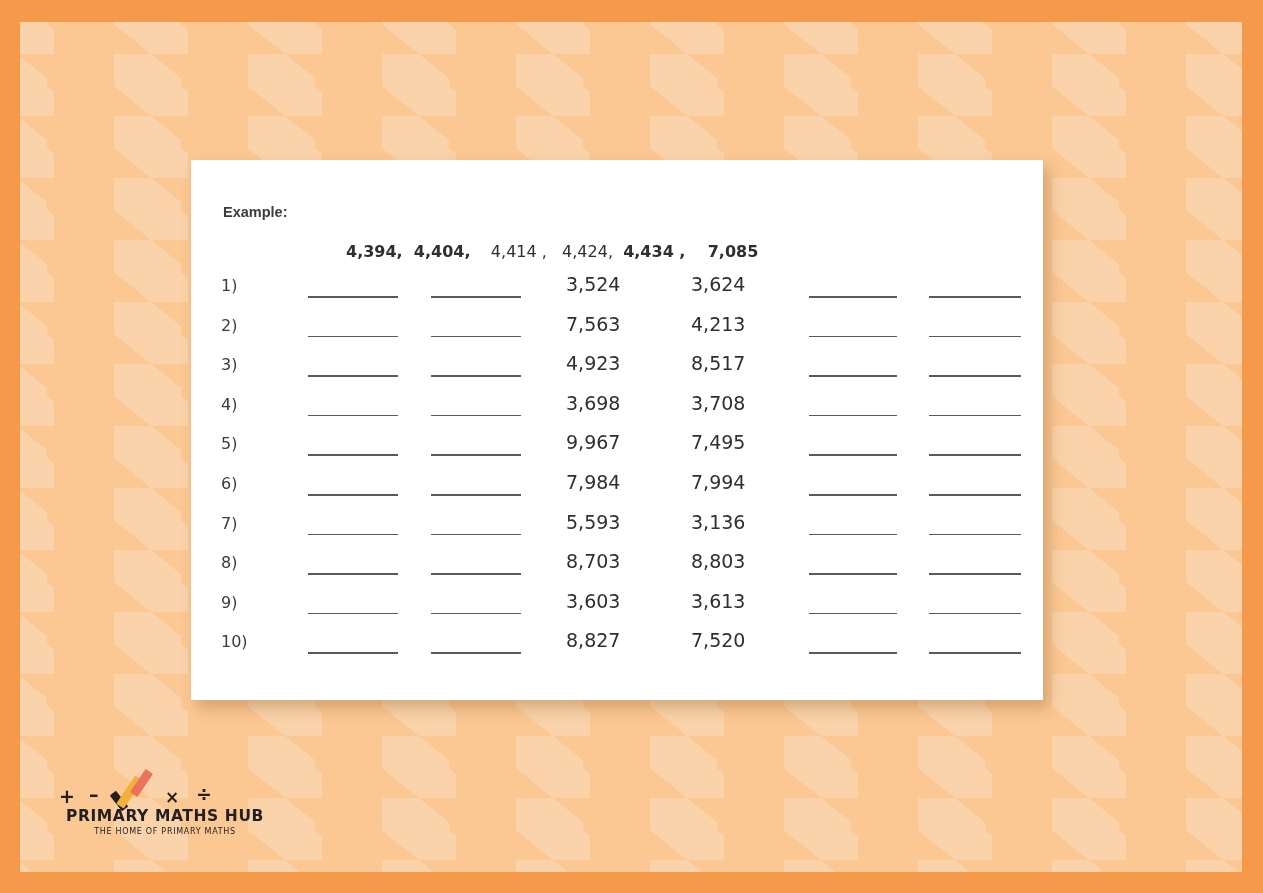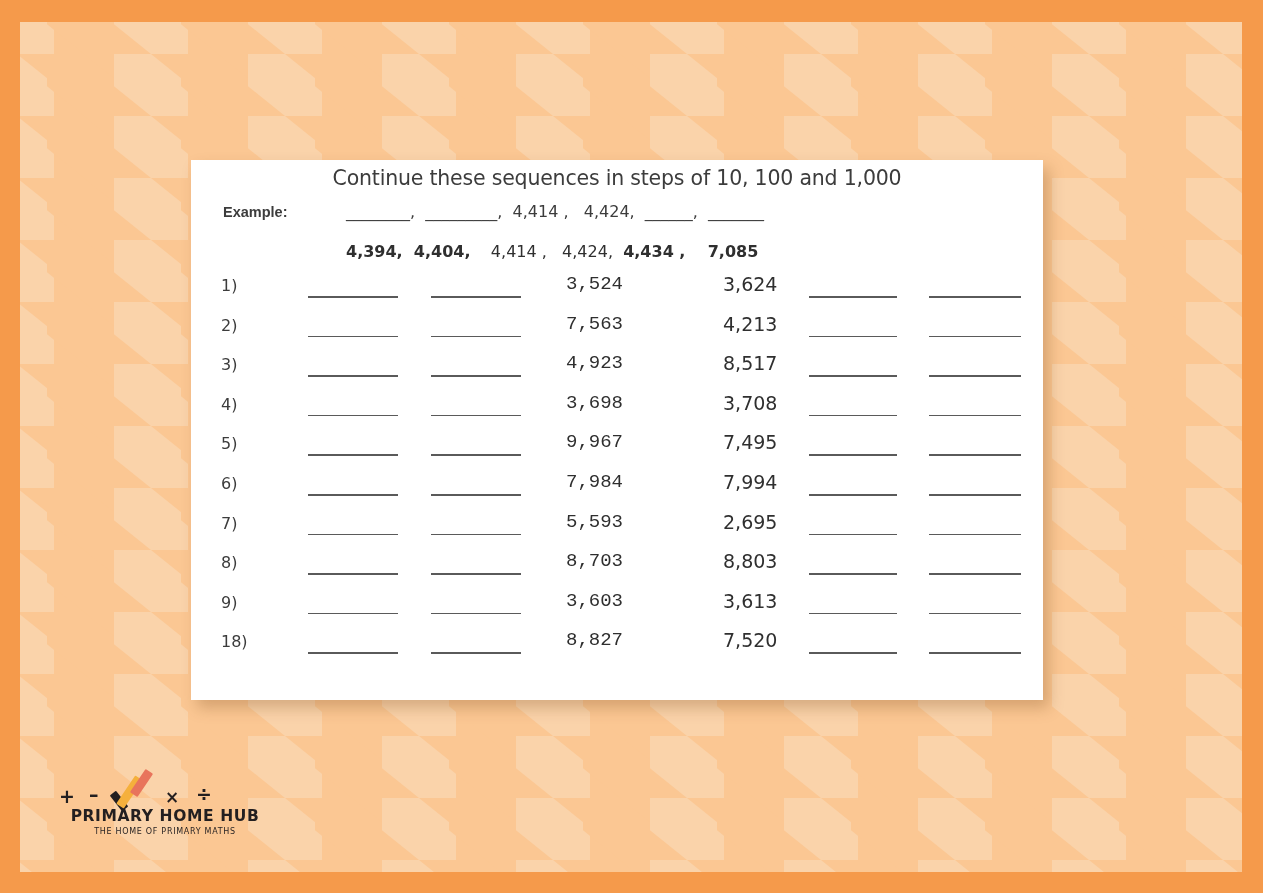--- a/index.html
+++ b/index.html
@@ -137,22 +137,22 @@
   .row .blank.b2 { left: 240px; width: 90px; }
   .row .blank.b3 { left: 618px; width: 88px; }
   .row .blank.b4 { left: 738px; width: 92px; }
   .row .val {
     position: absolute;
     top: 1px;
     font-size: 19px;
     color: #2f2f2f;
     font-family: "DejaVu Sans", sans-serif;
   }
-  .row .val.v1 { left: 375px; width: 90px; text-align: left; font-family: Liberation Mono, monospace; }
-  .row .val.v2 { left: 500px; width: 90px; text-align: left; margin-left: 32px; }
+  .row .val.v1 { left: 375px; width: 90px; text-align: left; }
+  .row .val.v2 { left: 500px; width: 90px; text-align: left; }
 
   
   .logo {
     position: absolute;
     left: 45px;
     top: 755px;
     width: 250px;
     height: 95px;
   }
   .logo-symbols {
@@ -549,24 +549,22 @@
           <div class="chev alt" style="left: 1005px;"></div>
           <div class="chev" style="left: 1072px;"></div>
           <div class="chev alt" style="left: 1139px;"></div>
           <div class="chev" style="left: 1206px;"></div>
         </div>
       </div>
   </div>
 
   <div class="worksheet">
 
-    <div class="ws-title">Continue these sequences in steps of 10, 100 and 1,000</div>
 
     <div class="example-label">Example:</div>
-    <div class="example-line">________,  _________,  4,414 ,   4,424,  ______,  _______</div>
     <div class="example-answer" id="example-answer"><b>4,394,  4,404,</b><span>    4,414 ,   4,424,  </span><b>4,434 ,    7,085</b></div>
 
     <div class="rows" id="rows-container">
         <div class="row">
           <div class="num">1)</div>
           <div class="blank b1"></div>
           <div class="blank b2"></div>
           <div class="blank b3"></div>
           <div class="blank b4"></div>
           <div class="val v1">3,524</div>
@@ -617,42 +615,42 @@
           <div class="val v1">7,984</div>
           <div class="val v2">7,994</div>
         </div>
         <div class="row">
           <div class="num">7)</div>
           <div class="blank b1"></div>
           <div class="blank b2"></div>
           <div class="blank b3"></div>
           <div class="blank b4"></div>
           <div class="val v1">5,593</div>
-          <div class="val v2">2,695</div>
+          <div class="val v2">3,136</div>
         </div>
         <div class="row">
           <div class="num">8)</div>
           <div class="blank b1"></div>
           <div class="blank b2"></div>
           <div class="blank b3"></div>
           <div class="blank b4"></div>
           <div class="val v1">8,703</div>
           <div class="val v2">8,803</div>
         </div>
         <div class="row">
           <div class="num">9)</div>
           <div class="blank b1"></div>
           <div class="blank b2"></div>
           <div class="blank b3"></div>
           <div class="blank b4"></div>
           <div class="val v1">3,603</div>
           <div class="val v2">3,613</div>
         </div>
         <div class="row">
-          <div class="num">18)</div>
+          <div class="num">10)</div>
           <div class="blank b1"></div>
           <div class="blank b2"></div>
           <div class="blank b3"></div>
           <div class="blank b4"></div>
           <div class="val v1">8,827</div>
           <div class="val v2">7,520</div>
         </div>
       </div>
 
   </div>
@@ -662,17 +660,17 @@
       <span class="sym plus">+</span>
       <span class="sym minus">–</span>
       <span class="tick">
         <span class="stroke-a"></span>
         <span class="stroke-b"></span>
         <span class="stroke-c"></span>
       </span>
       <span class="sym times">×</span>
       <span class="sym divide">÷</span>
     </div>
-    <div class="logo-name">PRIMARY HOME HUB</div>
+    <div class="logo-name">PRIMARY MATHS HUB</div>
     <div class="logo-tag">THE HOME OF PRIMARY MATHS</div>
   </div>
 
 </div>
 
 </body></html>

